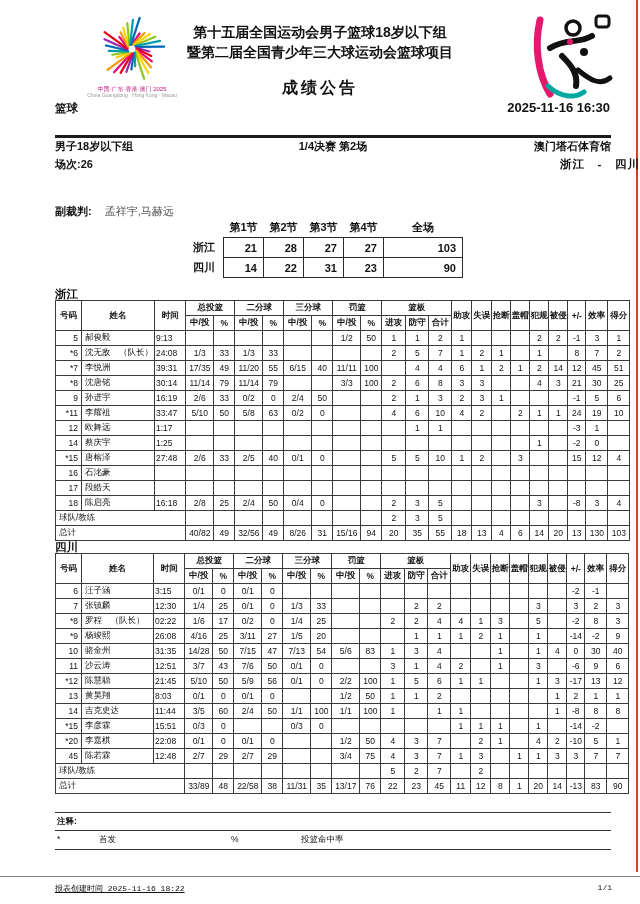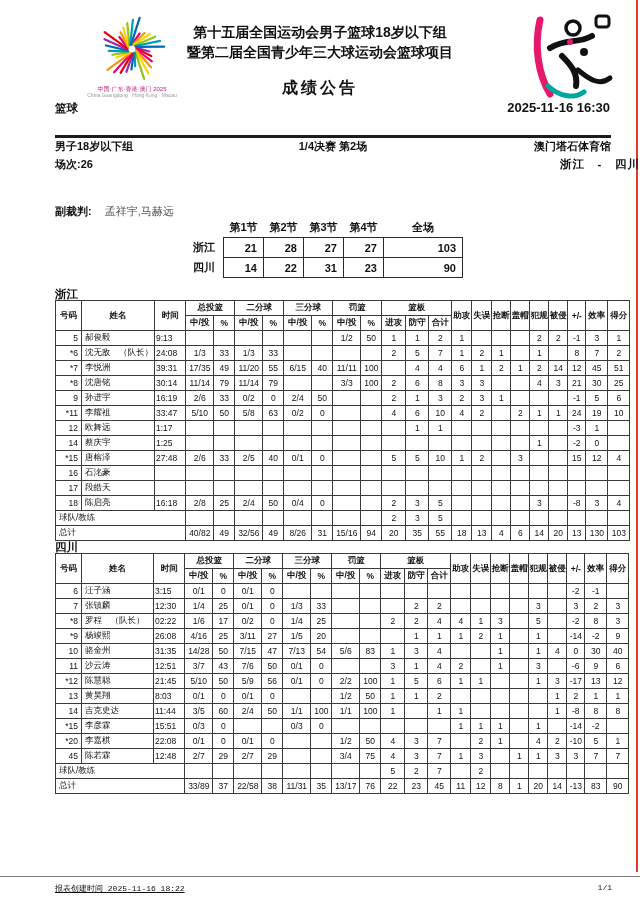--- a/index.html
+++ b/index.html
@@ -980,21 +980,21 @@
             <td></td>
             <td></td>
             <td></td>
             <td></td>
             <td></td>
             <td></td>
           </tr>
           <tr class="total">
             <td class="rlbl" colspan="3">总计</td>
             <td>33/89</td>
-            <td>37</td>
+            <td>48</td>
             <td>22/58</td>
             <td>38</td>
             <td>11/31</td>
             <td>35</td>
             <td>13/17</td>
             <td>76</td>
             <td>22</td>
             <td>23</td>
             <td>45</td>
             <td>11</td>
@@ -1004,18 +1004,27 @@
             <td>20</td>
             <td>14</td>
             <td>-13</td>
             <td>83</td>
             <td>90</td>
           </tr>
         </tbody>
       </table>
     </div>
 
+  <div class="notes">
+    <div class="hd">注释:</div>
+    <div class="row">
+      <span class="s1">*</span>
+      <span class="s2">首发</span>
+      <span class="s3">%</span>
+      <span>投篮命中率</span>
+    </div>
+  </div>
 
   <div class="footer">
     <span class="fl">报表创建时间 2025-11-16 18:22</span>
     <span class="fr">1/1</span>
   </div>
 </div>
 
 </body></html>

